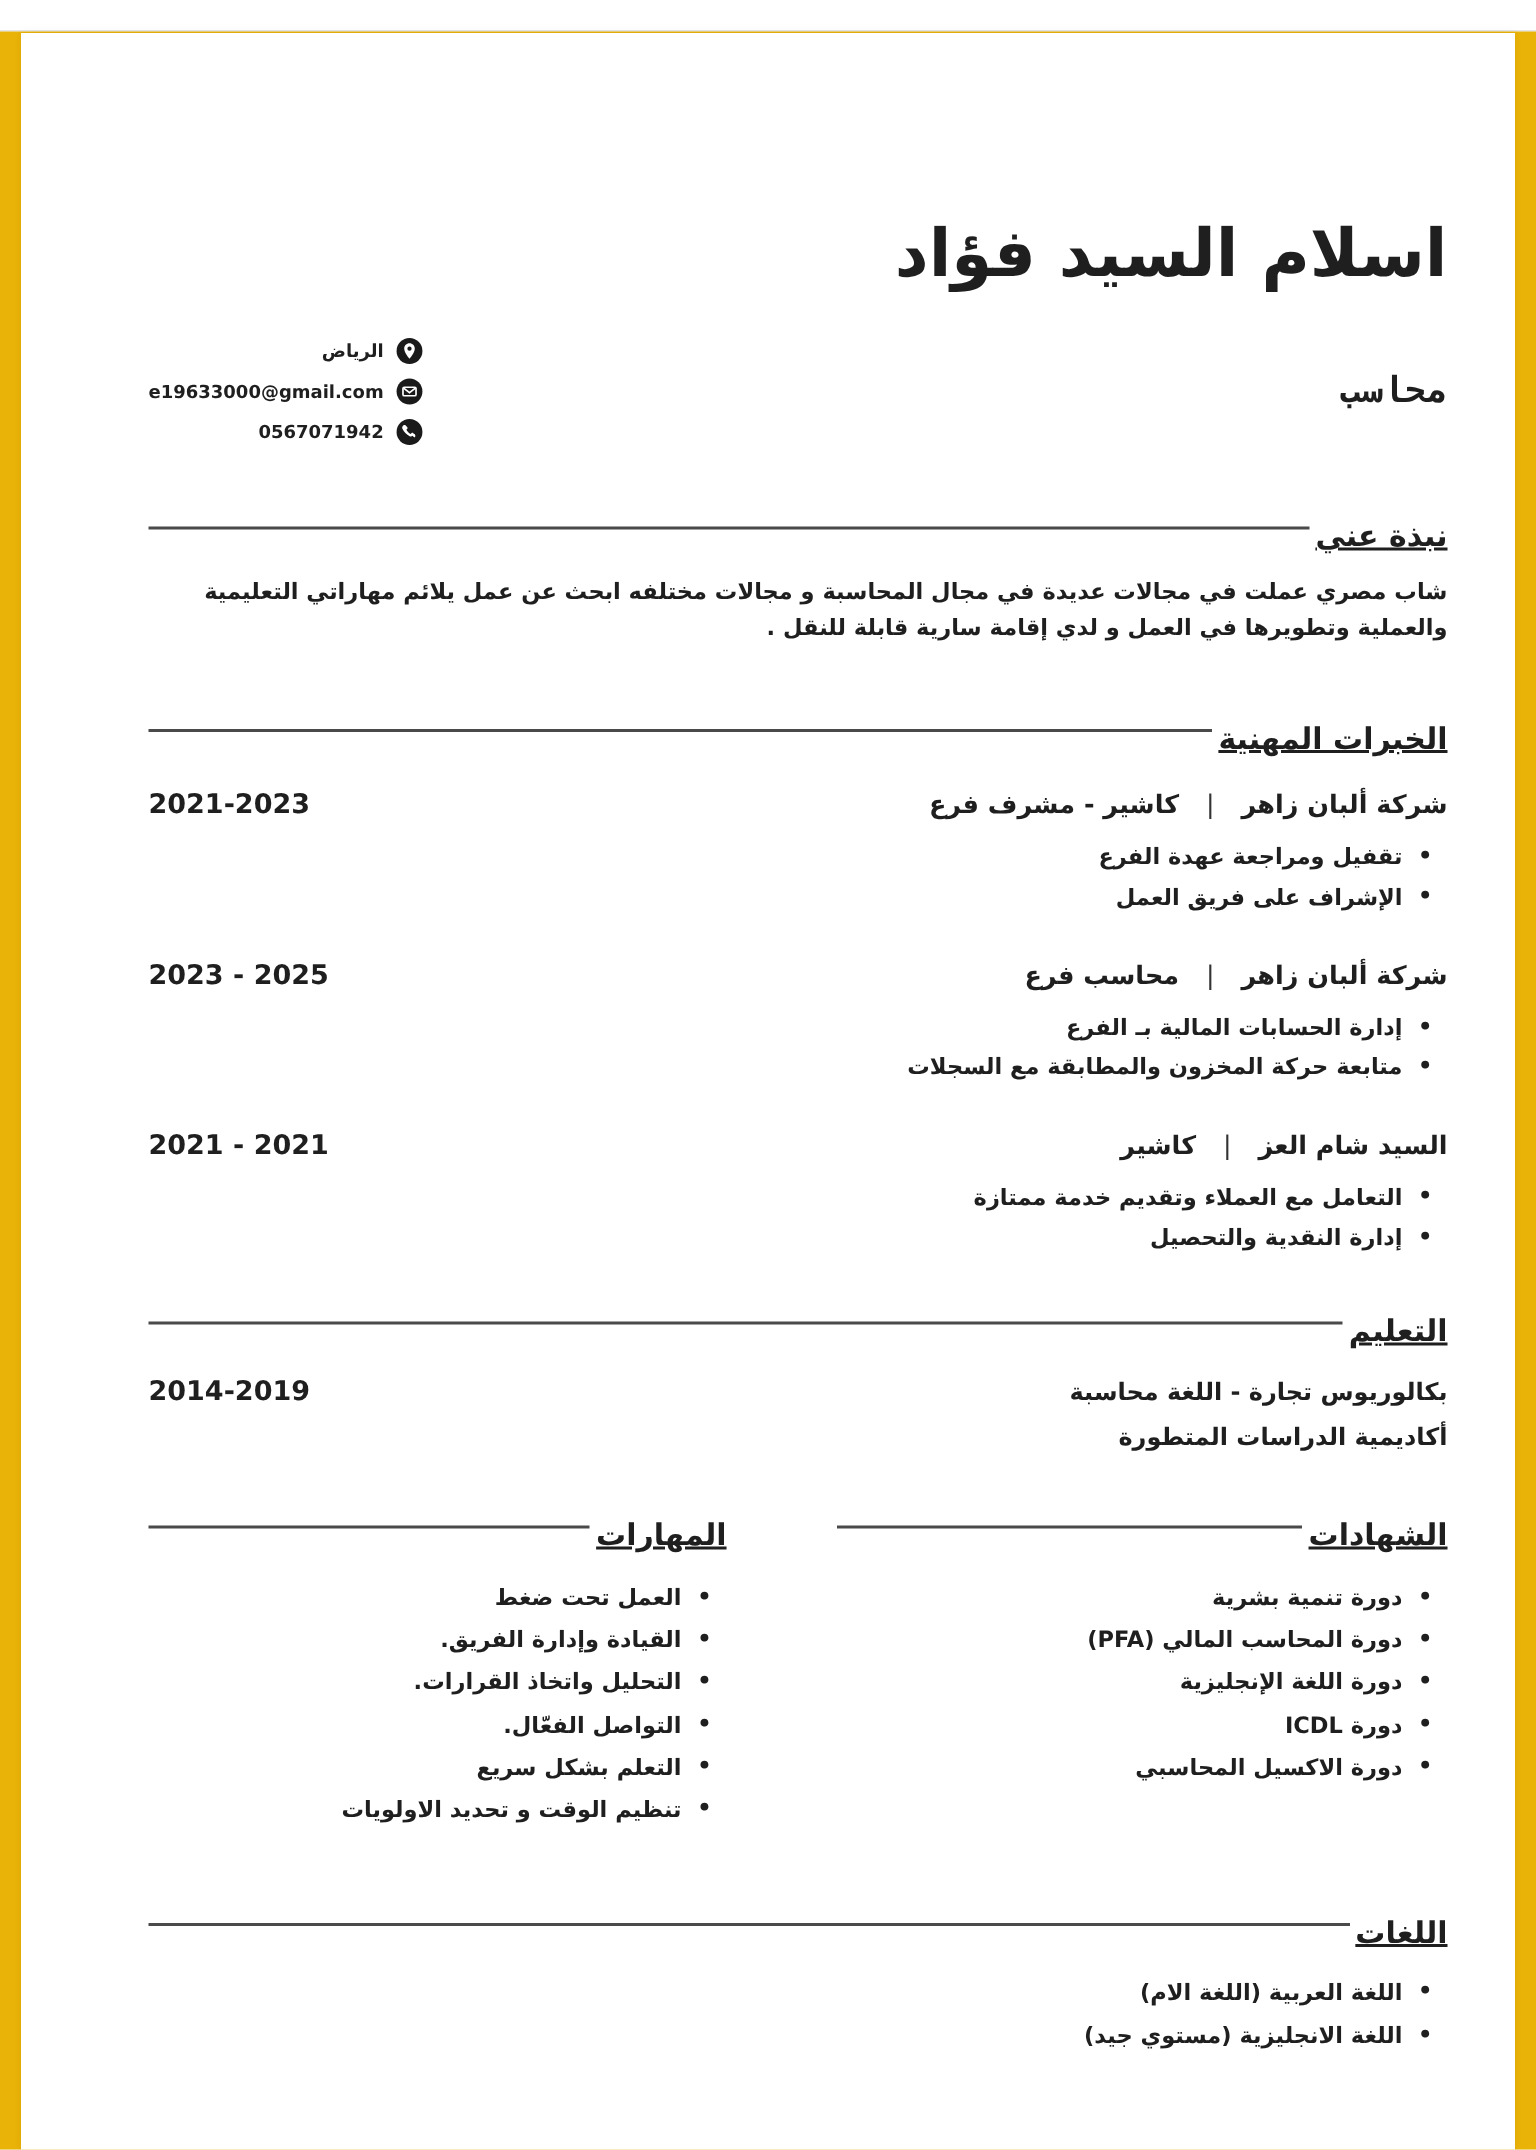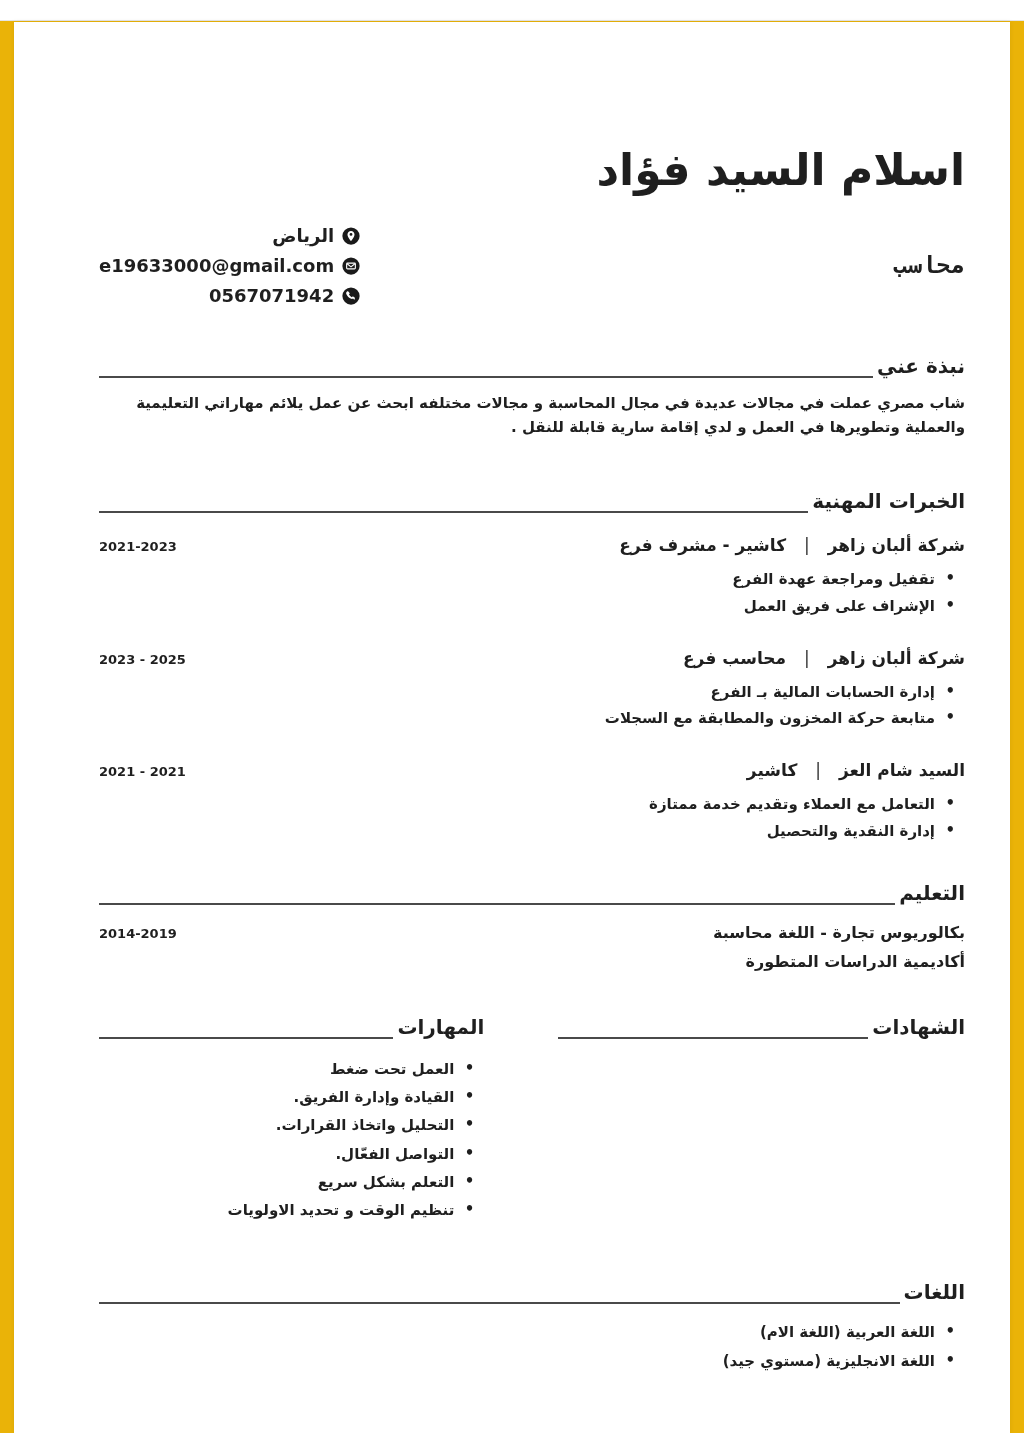--- a/index.html
+++ b/index.html
@@ -19,37 +19,37 @@
     box-sizing:border-box;
   }
   
   .name{
     margin:0;font-size:44px;font-weight:700;line-height:1.35;
     text-align:right;letter-spacing:-1px;
   }
   .head-row{display:flex;justify-content:space-between;align-items:center;margin-top:26px;}
   .profession{font-size:24px;font-weight:700;font-family:Liberation Mono, monospace;}
   .contact{display:flex;flex-direction:column;gap:9px;align-items:flex-start;}
-  .c-row{display:flex;align-items:center;gap:8px;font-size:18px;font-weight:700;}
+  .c-row{display:flex;align-items:center;gap:8px;font-size:12px;font-weight:700;}
   .c-row .ltr{direction:ltr;unicode-bidi:isolate;}
   .c-icon{width:18px;height:18px;display:inline-flex;flex:0 0 18px;}
   .c-icon svg{width:18px;height:18px;}
   
-  .sec-head{display:flex;align-items:flex-end;gap:4px;}
+  .sec-head{display:flex;align-items:flex-start;gap:4px;text-decoration:underline;}
   .sec-head h2{margin:0;font-size:20px;font-weight:700;white-space:nowrap;}
   .rule{flex:1;border-top:2px solid #4a4a4a;margin-top:6px;}
   .about{margin-top:48px;}
   .about p{margin:13px 0 0;font-size:15px;font-weight:700;line-height:1.6;text-align:right;}
   .experience{margin-top:50px;}
   .job{margin-top:22px;}
   .job.gap{margin-top:32px;}
   .job-row{display:flex;justify-content:space-between;align-items:baseline;}
   .job-title{font-size:17px;font-weight:700;}
   .sep{margin:0 12px;font-weight:400;color:#333;}
-  .dates{font-size:13px;font-weight:700;direction:ltr;unicode-bidi:isolate;}
+  .dates{font-size:18px;font-weight:700;direction:ltr;unicode-bidi:isolate;}
   ul.blist{list-style:none;margin:14px 0 0;padding:0 10px 0 0;}
   ul.blist li{
     position:relative;padding-right:20px;margin-bottom:6px;
     font-size:15px;font-weight:700;line-height:1.35;
   }
   ul.blist li::before{content:"•";position:absolute;right:0;top:-1px;}
   .education{margin-top:40px;}
   .edu-row{display:flex;justify-content:space-between;align-items:baseline;margin-top:18px;}
   .degree{font-size:16px;font-weight:700;}
   .school{margin-top:10px;font-size:16px;font-weight:700;}
@@ -179,20 +179,27 @@
       </div>
       <div class="school">أكاديمية الدراسات المتطورة</div>
     </section>
 
     <div class="twocol">
       <section class="col-cert">
         <div class="sec-head">
           <h2>الشهادات</h2>
           <div class="rule"></div>
         </div>
+        <ul class="blist">
+          <li>دورة تنمية بشرية</li>
+          <li>دورة المحاسب المالي (PFA)</li>
+          <li>دورة اللغة الإنجليزية</li>
+          <li>دورة ICDL</li>
+          <li>دورة الاكسيل المحاسبي</li>
+        </ul>
       </section>
 
       <section class="col-skill">
         <div class="sec-head">
           <h2>المهارات</h2>
           <div class="rule"></div>
         </div>
         <ul class="blist">
           <li>العمل تحت ضغط</li>
           <li>القيادة وإدارة الفريق.</li>

